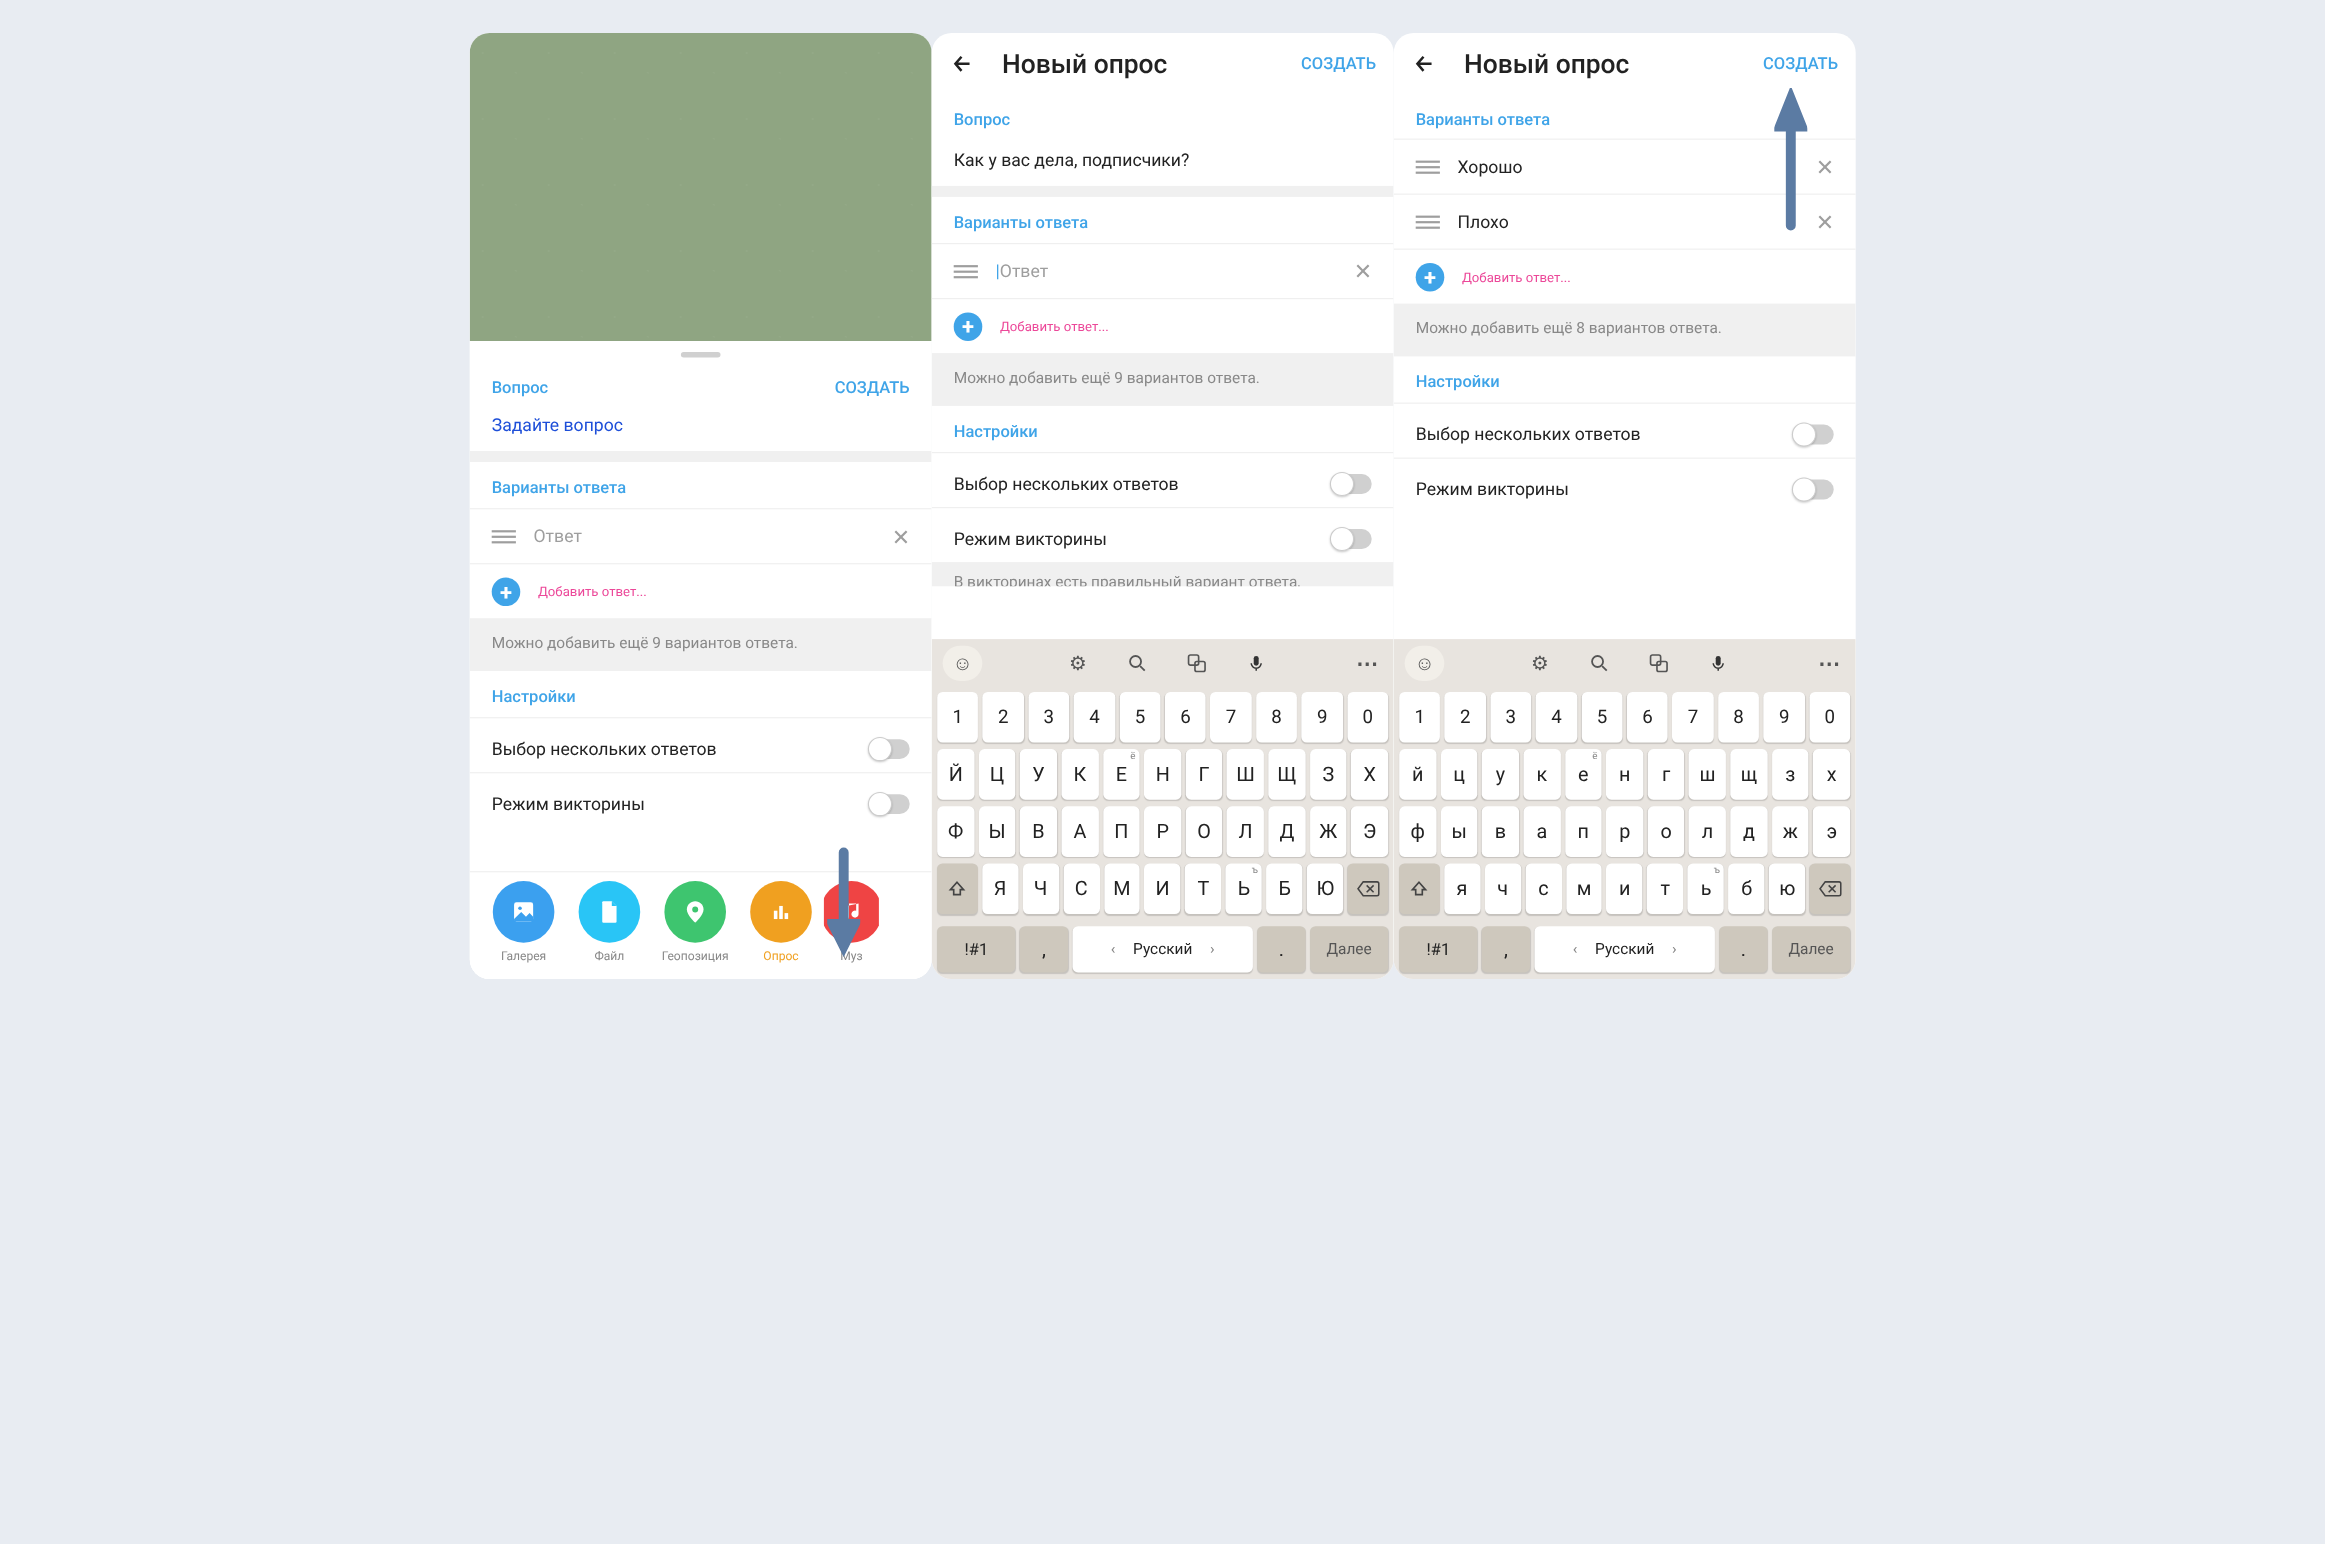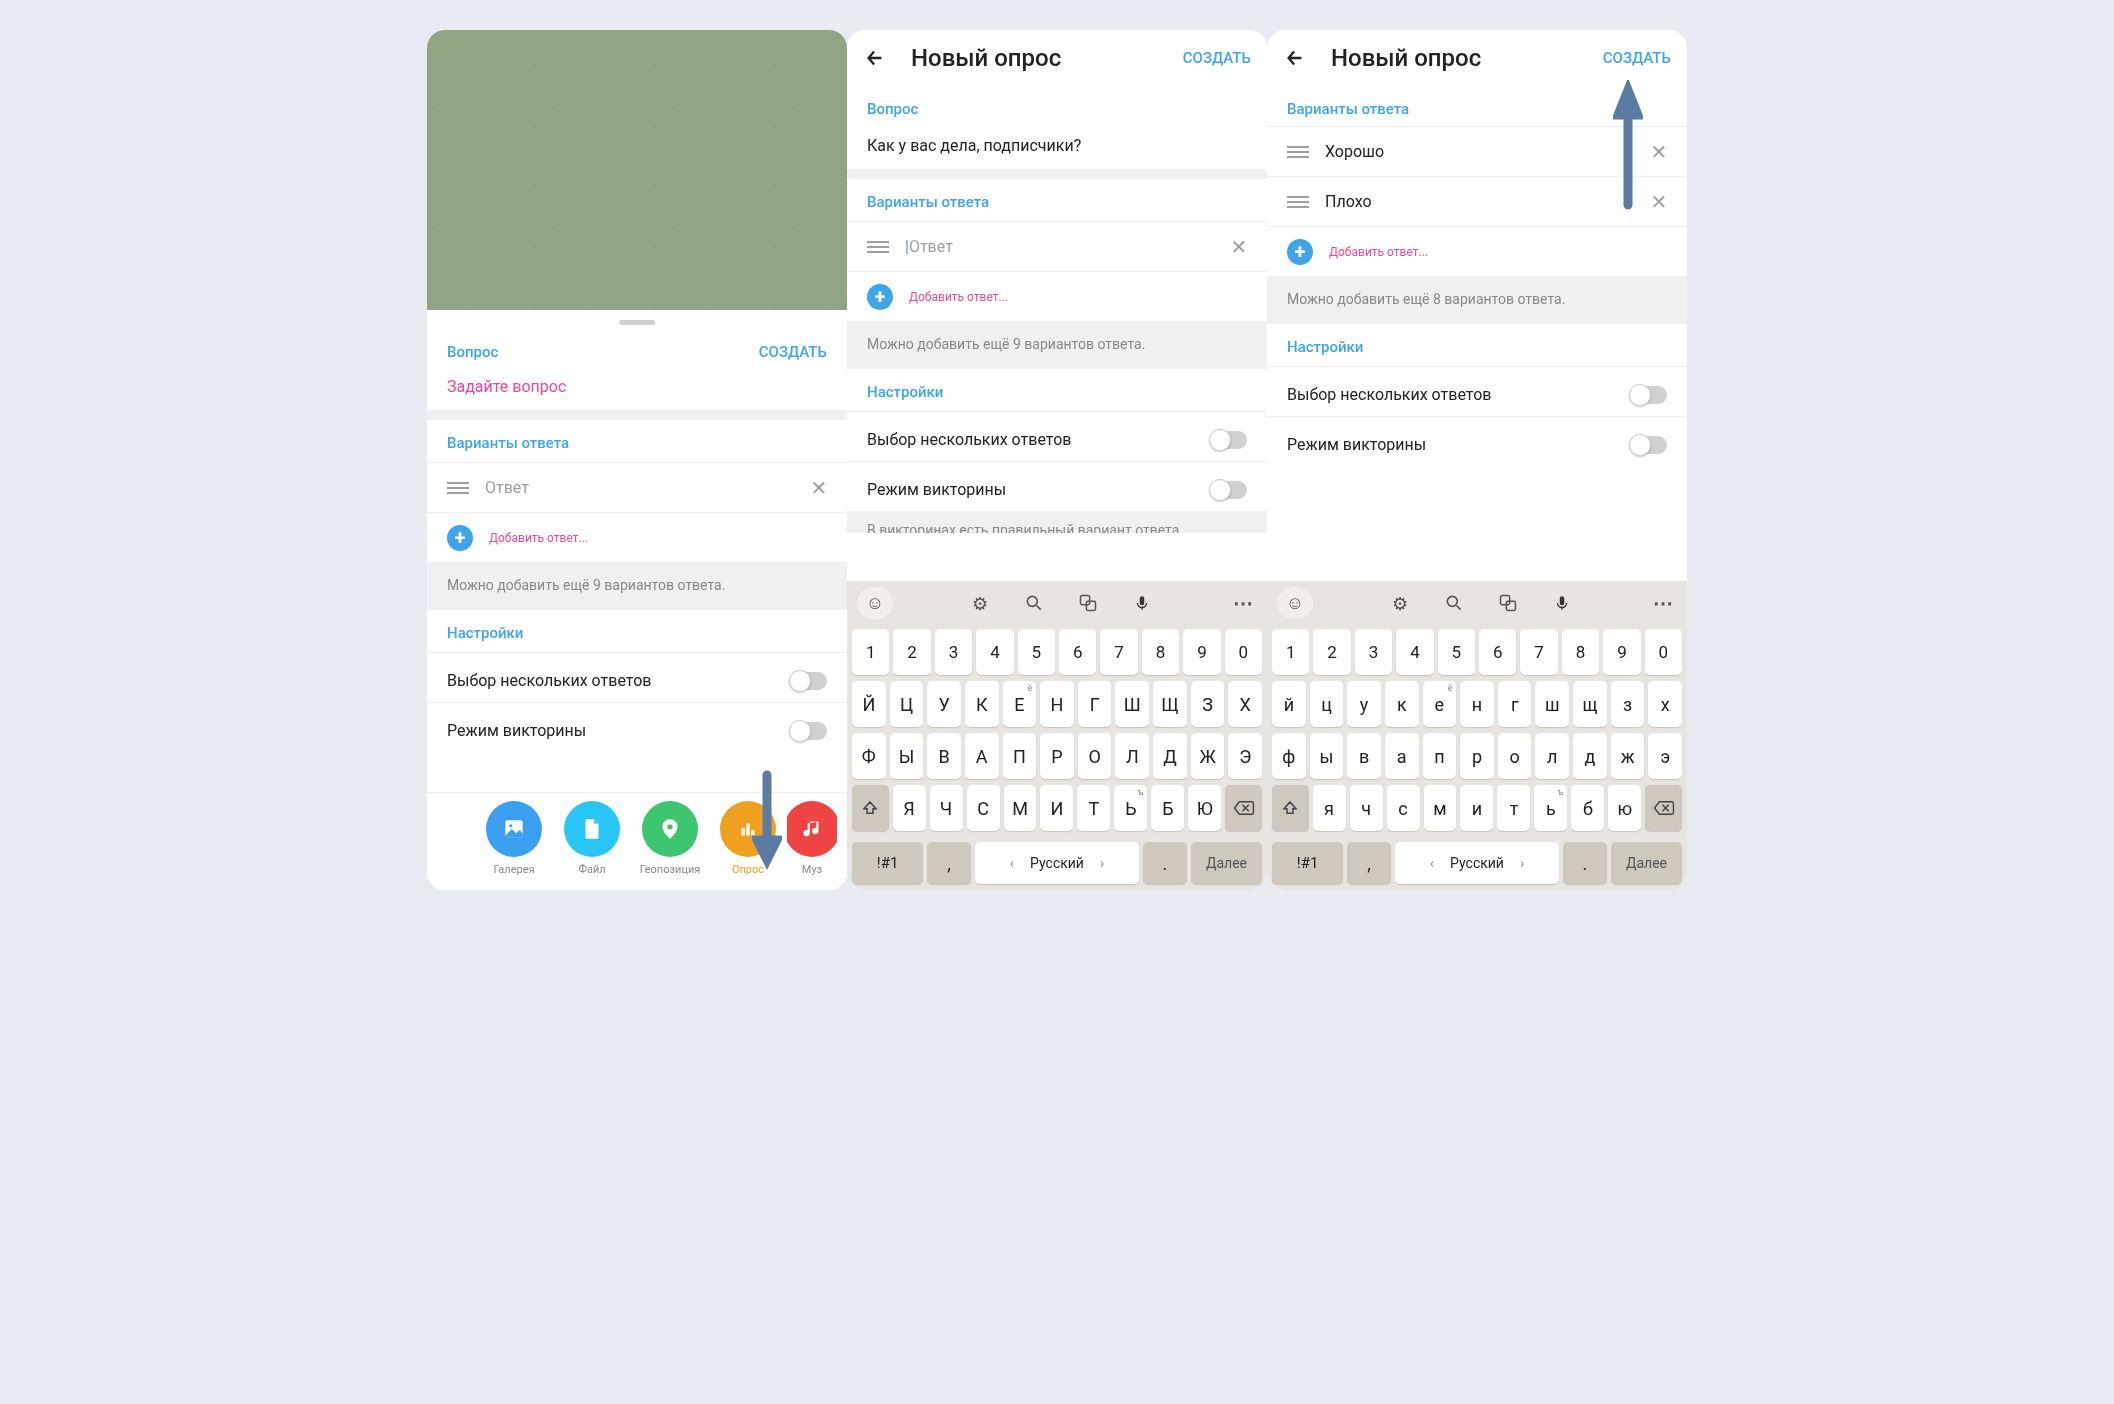--- a/index.html
+++ b/index.html
@@ -17,21 +17,21 @@
   .sheet-handle { width: 36px; height: 5px; background: #d0d0d0; border-radius: 3px; margin: 10px auto 8px; }
 
   .header { display: flex; align-items: center; height: 56px; padding: 0 16px; }
   .back { width: 24px; height: 24px; display: flex; align-items: center; justify-content: center; color: #222; }
   .title { font-size: 24px; font-weight: 500; color: #222; margin-left: 24px; flex: 1; }
   .create { color: #3fa4e8; font-size: 15px; font-weight: 500; }
 
   .section-label { color: #3fa4e8; font-size: 15px; font-weight: 500; padding: 14px 20px 10px; }
   .section-label.small { padding: 14px 20px 8px; }
   .field { padding: 10px 20px 14px; font-size: 16px; color: #222; }
-  .placeholder { color: #ec4899; }
+  .placeholder { color: #1d4ed8; }
   .gap { height: 10px; background: #f0f0f0; }
 
   .row { display: flex; align-items: center; height: 50px; padding: 0 16px 0 20px; border-top: 1px solid #eee; }
   .row:first-of-type { border-top: none; }
   .drag { width: 22px; color: #9e9e9e; margin-right: 16px; display:flex; flex-direction:column; gap:3px; }
   .drag span { height: 2px; background: #9e9e9e; display: block; }
   .row-text { flex: 1; font-size: 16px; color: #222; }
   .row-text.placeholder { color: #9e9e9e; }
   .close-x { color: #9e9e9e; font-size: 20px; width: 24px; text-align: center; }
 
@@ -40,21 +40,21 @@
   .add-text { color: #ec4899; font-size: 12px; }
 
   .hint { background: #f0f0f0; padding: 14px 20px; font-size: 14px; color: #888; line-height: 1.4; }
 
   .setting-row { display: flex; align-items: flex-end; height: 50px; padding: 12px 20px; border-top: 1px solid #eee; }
   .setting-row:first-of-type { border-top: none; }
   .setting-text { flex: 1; font-size: 16px; color: #222; }
   .toggle { width: 36px; height: 18px; background: #d0d0d0; border-radius: 10px; position: relative; }
   .toggle::after { content:""; position:absolute; width:20px; height:20px; background:#fff; border:1px solid #ccc; border-radius:50%; top:-2px; left:-2px; box-shadow:0 1px 2px rgba(0,0,0,0.2); }
 
-  .attach-bar { display: flex; padding: 8px 10px 14px; gap: 0; justify-content: flex-end; background:#fff; border-top:1px solid #eee; }
+  .attach-bar { display: flex; padding: 8px 10px 14px; gap: 0; justify-content: flex-start; background:#fff; border-top:1px solid #eee; }
   .attach-item { display: flex; flex-direction: column; align-items: center; width: 78px; }
   .attach-icon { width: 56px; height: 56px; border-radius: 50%; display: flex; align-items: center; justify-content: center; margin-bottom: 6px; }
   .attach-label { font-size: 11px; color: #888; }
   .attach-label.active { color: #f0a020; }
 
   .arrow-down { position: absolute; width: 30px; height: 100px; left: 50%; transform: translateX(-50%); }
   .arrow-up { position: absolute; width: 30px; height: 130px; }
 
   
   .kbd { margin-top: auto; background: #e8e4df; }

